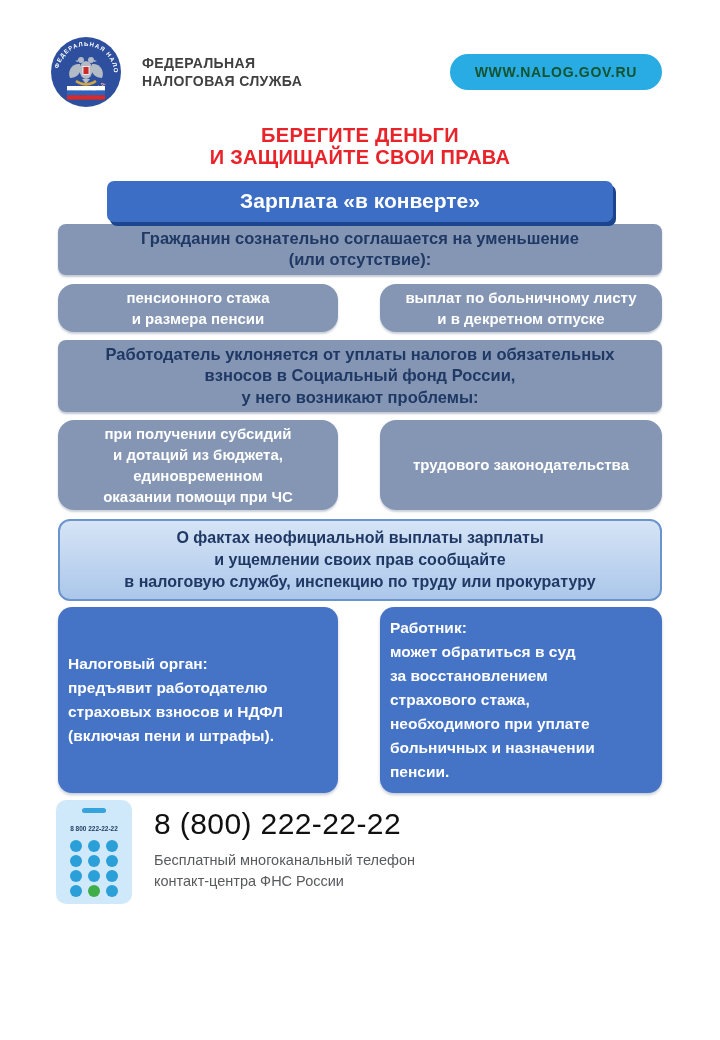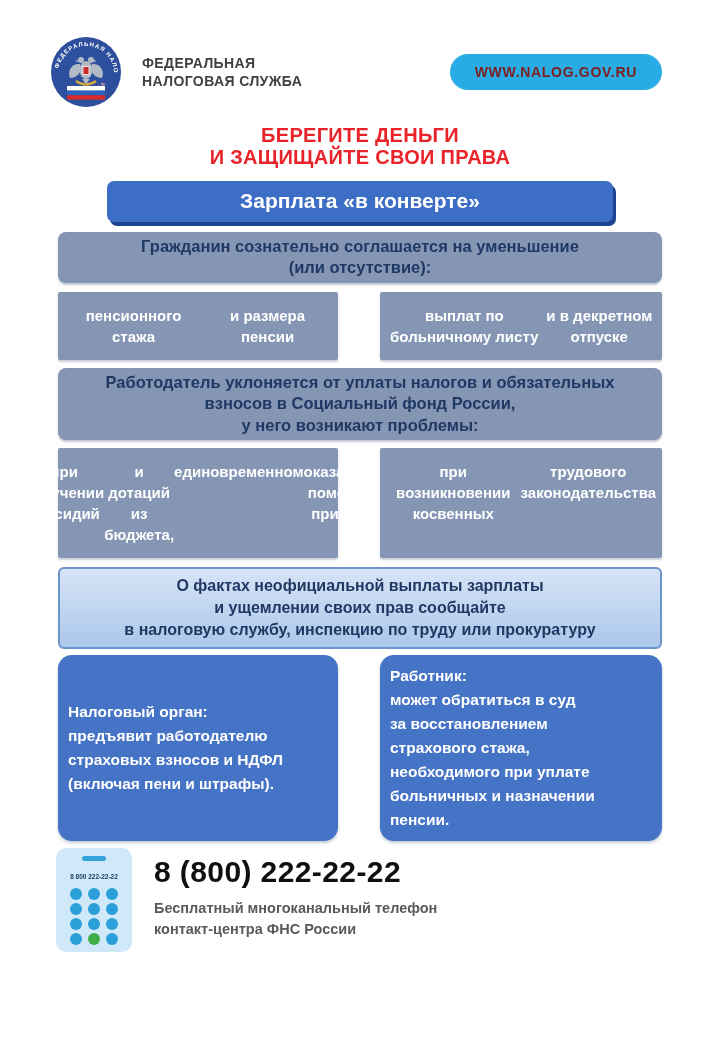--- a/index.html
+++ b/index.html
@@ -2,48 +2,48 @@
 <html><head>
 <meta charset="utf-8">
 <style>
   html,body{margin:0;padding:0;}
   body{
     width:720px;height:1040px;background:#ffffff;position:relative;overflow:hidden;
     font-family:"Liberation Sans", sans-serif;
   }
   .header{display:flex;align-items:center;padding:36px 58px 0 50px;}
   .agency{margin-left:20px;font-size:14px;font-weight:bold;color:#404040;line-height:1.32;letter-spacing:0.4px;}
-  .badge{margin-left:auto;background:#29ace3;color:#7f1d1d;font-weight:bold;font-size:14px;
+  .badge{margin-left:auto;background:#29ace3;color:#14532d;font-weight:bold;font-size:14px;
          letter-spacing:0.7px;padding:10px 25px;border-radius:20px;}
   .title{margin-top:16px;text-align:center;color:#e8232a;font-weight:800;font-size:20px;
          line-height:1.12;letter-spacing:0.3px;}
   .btn-wrap{text-align:center;margin-top:12px;}
   .subtitle-btn{display:inline-block;width:474px;background:#3d6ec6;color:#fff;font-weight:800;
          font-size:21px;padding:8px 16px 9px;border-radius:7px;box-shadow:3px 4px 0 #1b458e;}
   .content{padding:0 58px;}
   .gray-header{background:#8496b4;border-radius:8px;text-align:center;color:#1f3864;font-weight:800;
          font-size:16.5px;line-height:1.3;padding:4px 8px;box-shadow:0 2px 2px rgba(80,95,125,.35);}
-  .gh1{margin-top:10px;}
+  .gh1{margin-top:2px;}
   .gh2{margin-top:8px;}
   .row{display:grid;grid-template-columns:280px 282px;column-gap:42px;align-items:stretch;}
   .r1{margin-top:9px;} .r2{margin-top:11px;} .r3{margin-top:8px;}
-  .card{background:#8496b4;border-radius:2px;text-align:center;color:#fff;font-weight:800;
-         font-size:15px;line-height:21px;padding:13px 6px;box-shadow:0 2px 2px rgba(80,95,125,.3);
-         display:flex;flex-direction:row;justify-content:center;}
+  .card{background:#8496b4;border-radius:16px;text-align:center;color:#fff;font-weight:800;
+         font-size:15px;line-height:21px;padding:3px 6px;box-shadow:0 2px 2px rgba(80,95,125,.3);
+         display:flex;flex-direction:column;justify-content:center;}
   .callout{margin-top:9px;background:linear-gradient(180deg,#d6e4f6 0%,#abc7ea 100%);
-         border:2px solid #6b94cd;border-radius:6px;text-align:center;color:#1f3864;
+         border:2px solid #6b94cd;border-radius:12px;text-align:center;color:#1f3864;
          font-weight:800;font-size:16px;line-height:22px;padding:6px 8px;}
   .outcome-row{display:grid;grid-template-columns:280px 282px;column-gap:42px;margin-top:6px;align-items:stretch;}
   .outcome{background:#4573c6;border-radius:14px;color:#fff;font-weight:800;font-size:15.5px;
          line-height:24px;padding:9px 10px;box-shadow:0 2px 3px rgba(60,80,120,.3);
          display:flex;flex-direction:column;justify-content:center;}
   .footer{display:flex;align-items:flex-start;padding:7px 0 0 56px;}
   .footer-text{margin-left:22px;}
-  .phone-num{font-size:30px;font-weight:700;color:#101010;letter-spacing:0.4px;margin-top:7px;}
-  .phone-caption{margin-top:9px;font-size:14.5px;color:#595a5c;line-height:1.45;font-weight:bold;}
+  .phone-num{font-size:30px;font-weight:400;color:#101010;letter-spacing:0.4px;margin-top:7px;}
+  .phone-caption{margin-top:9px;font-size:14.5px;color:#595a5c;line-height:1.45;}
 </style>
 </head>
 <body>
 
 <div class="header">
   <svg width="72" height="72" viewBox="0 0 72 72">
     <defs>
       <path id="arcTop" d="M 8,38 A 28,28 0 0 1 64,38" fill="none"></path>
       <path id="arcBottom" d="M 13,42 A 24.5,24.5 0 0 0 59,42" fill="none"></path>
     </defs>
@@ -114,21 +114,20 @@
   </div>
 
   <div class="row r3">
     <div class="card">
       <div>при получении субсидий</div>
       <div>и дотаций из бюджета,</div>
       <div>единовременном</div>
       <div>оказании помощи при ЧС</div>
     </div>
     <div class="card">
-      <div>при возникновении косвенных</div>
       <div>трудового законодательства</div>
     </div>
   </div>
 
   <div class="callout">
     <div>О фактах неофициальной выплаты зарплаты</div>
     <div>и ущемлении своих прав сообщайте</div>
     <div>в налоговую службу, инспекцию по труду или прокуратуру</div>
   </div>
 

